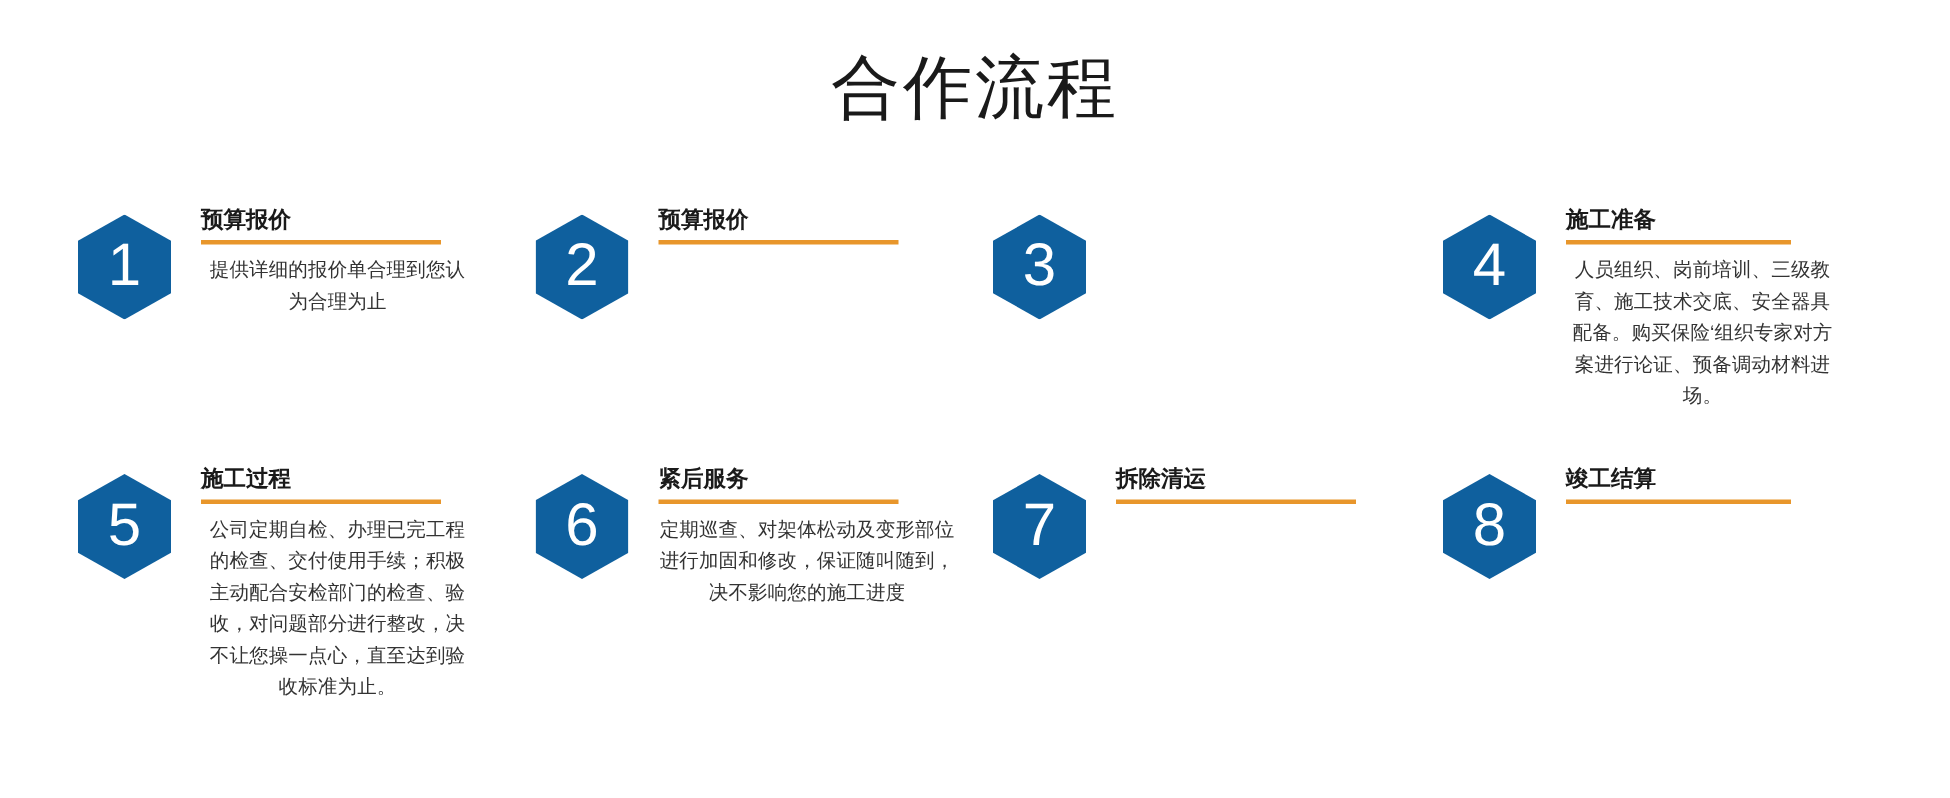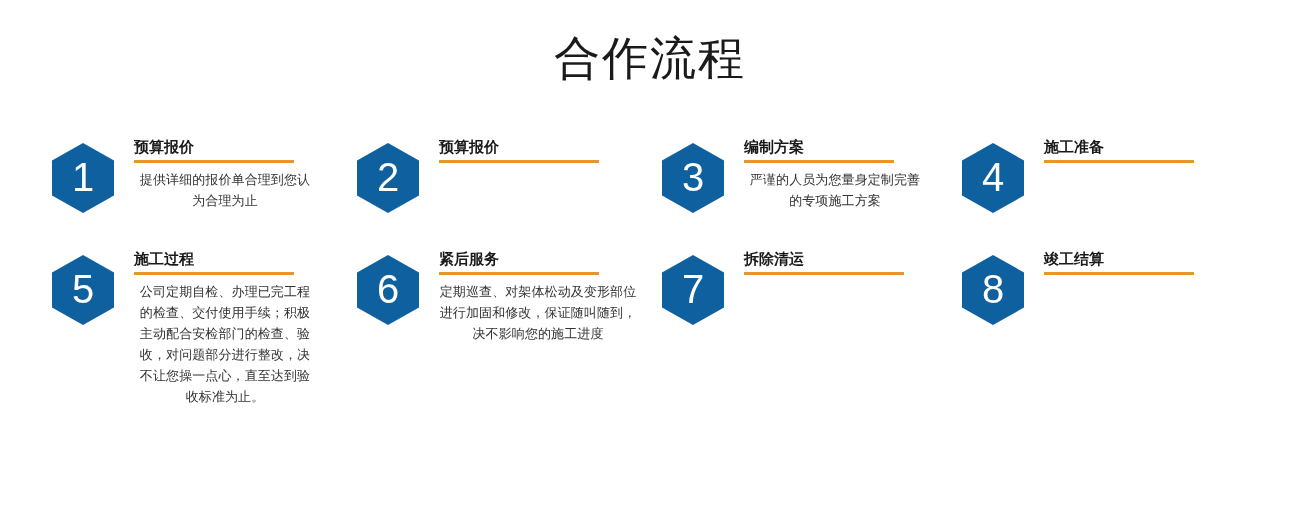--- a/index.html
+++ b/index.html
@@ -146,36 +146,32 @@
         <div class="title-rule rule-w-160"></div>
       </div>
     </div>
 
     <div class="step col-w-narrow">
       <div class="hex-wrap">
         <div class="hex">
           <span class="hex-num">3</span>
         </div>
       </div>
-      <div class="step-body">
-        <div class="step-title">编制方案</div>
-        <div class="title-rule rule-w-150"></div>
-        <div class="step-desc">严谨的人员为您量身定制完善的专项施工方案</div>
-      </div>
     </div>
 
     <div class="step col-w-narrow">
       <div class="hex-wrap">
         <div class="hex">
           <span class="hex-num">4</span>
         </div>
       </div>
       <div class="step-body">
         <div class="step-title">施工准备</div>
         <div class="title-rule rule-w-150"></div>
+        <div class="step-desc">人员组织、岗前培训、三级教育、施工技术交底、安全器具配备。购买保险‘组织专家对方案进行论证、预备调动材料进场。</div>
       </div>
     </div>
 
     <div class="step col-w-narrow">
       <div class="hex-wrap">
         <div class="hex">
           <span class="hex-num">5</span>
         </div>
       </div>
       <div class="step-body">

